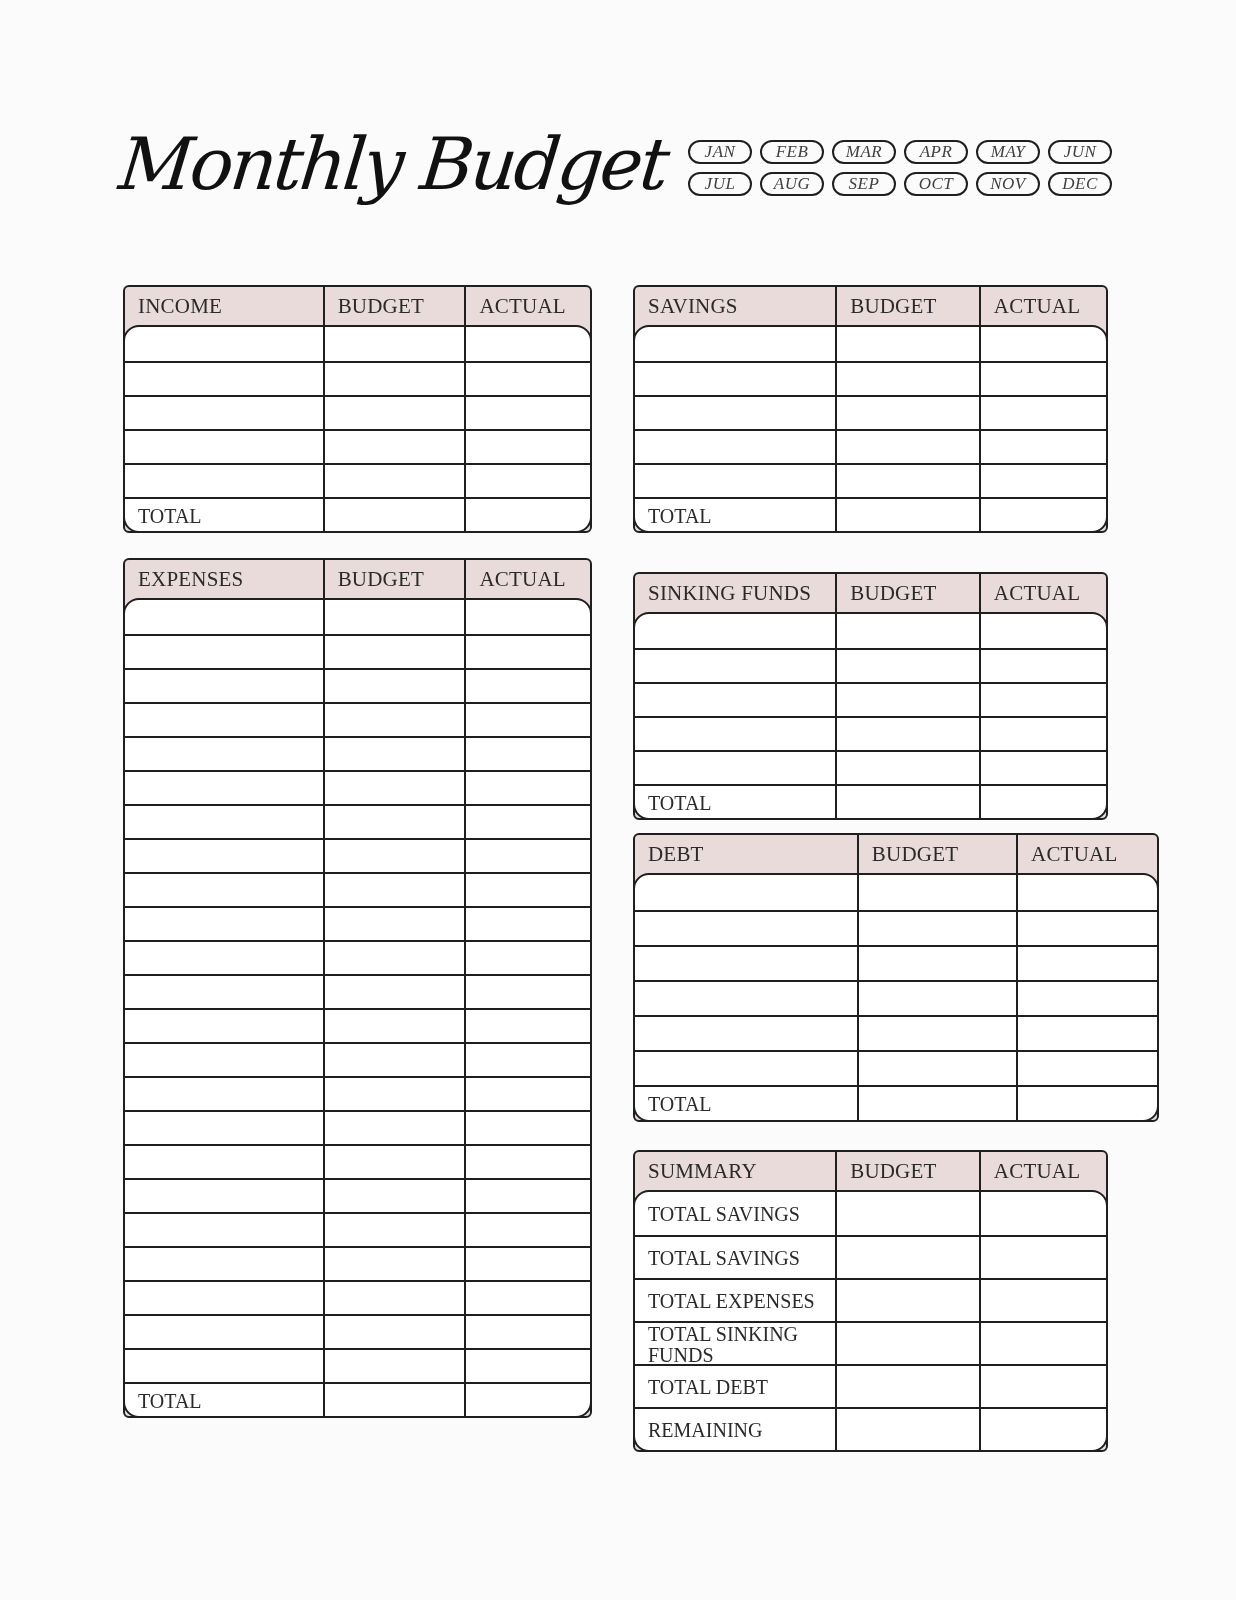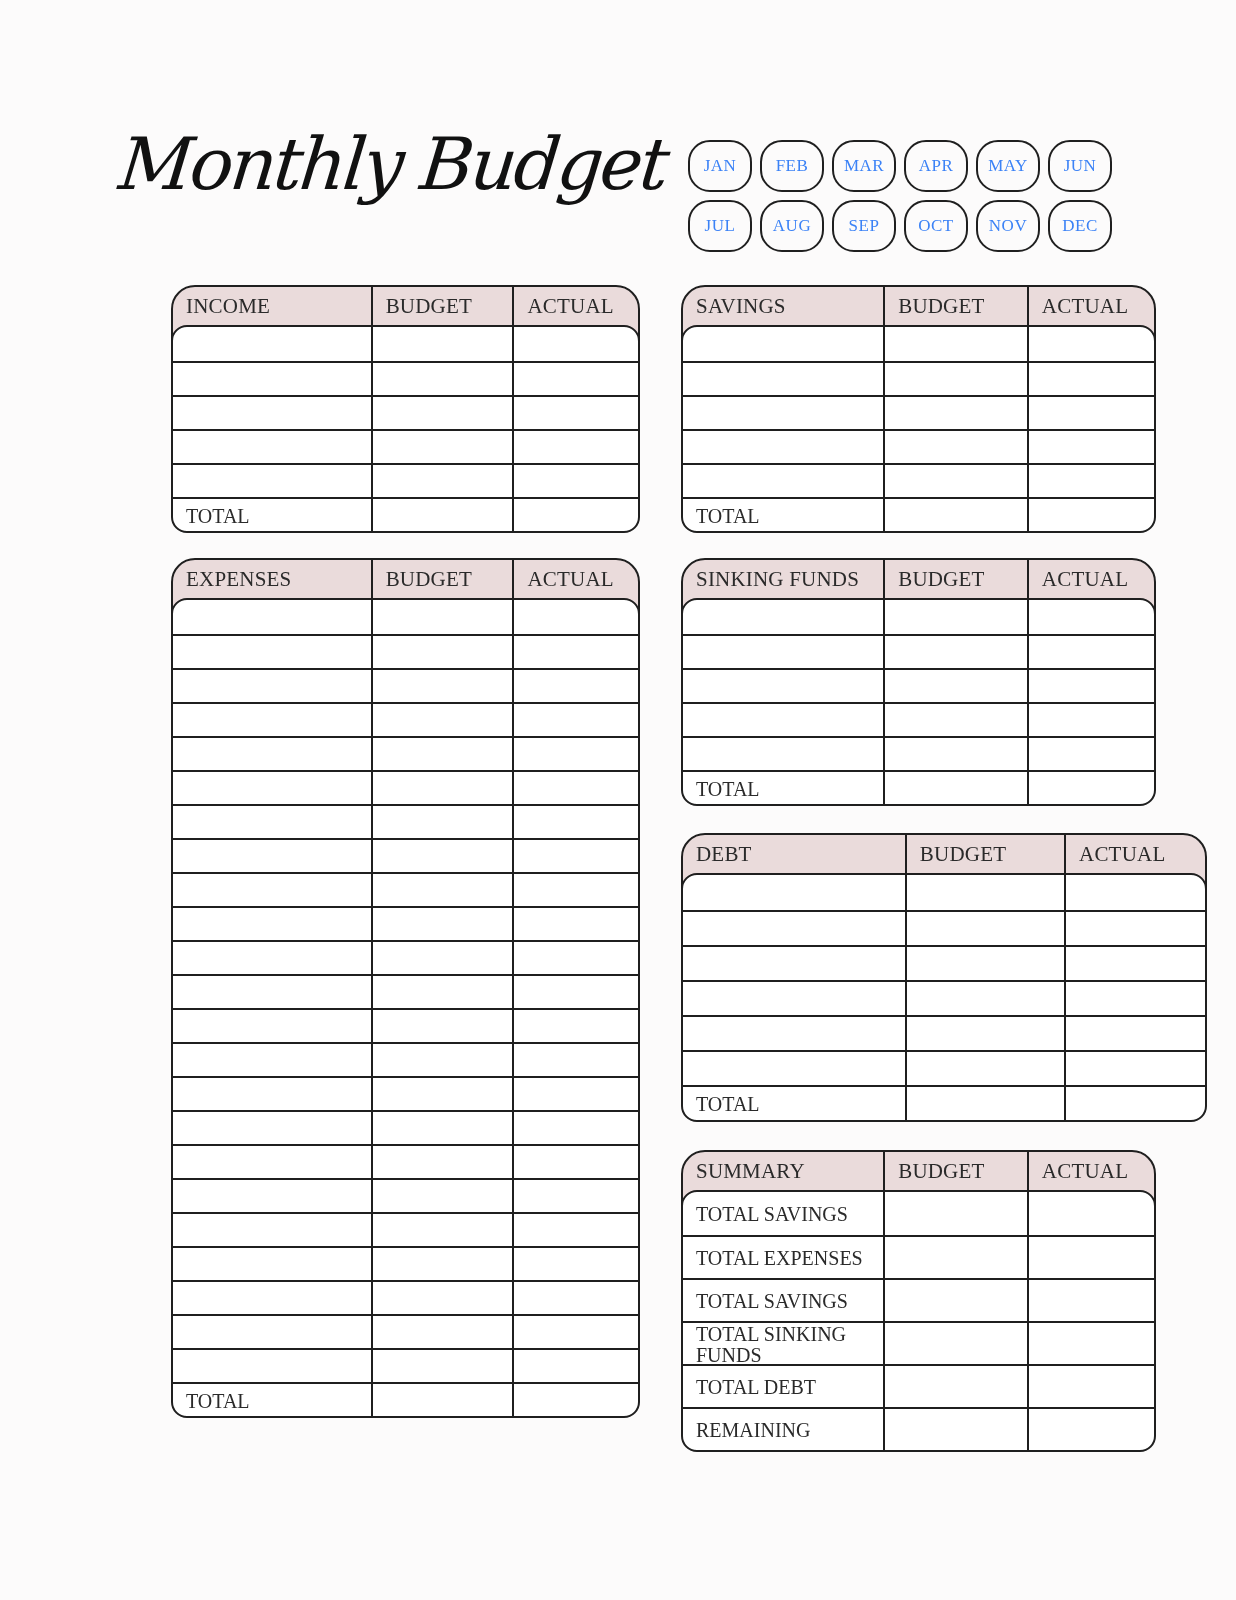--- a/index.html
+++ b/index.html
@@ -25,39 +25,39 @@
     font-size:72px;letter-spacing:-3px;color:#111;
     white-space:nowrap;
     transform:skewX(-6deg);
   }
   .months{
     position:absolute;left:688px;top:140px;
     display:grid;grid-template-columns:repeat(6,64px);
     column-gap:8px;row-gap:8px;
   }
   .pill{
-    width:64px;height:52px;
+    width:64px;height:24px;
     border:2px solid var(--line);
     border-radius:22px;
     display:flex;align-items:center;justify-content:center;
-    font-size:17px;letter-spacing:.5px;color:#3b82f6;
+    font-size:17px;letter-spacing:.5px;color:#404040;
     background:transparent;
+    font-style:italic;
   }
   
   .btable{
     position:absolute;
     background:var(--pink);
     border:2px solid var(--line);
-    border-radius:24px;
-    margin-left:48px;
+    border-radius:6px;
   }
   #t-income  {left:123px;top:285px;width:469px;}
   #t-expenses{left:123px;top:558px;width:469px;}
   #t-savings {left:633px;top:285px;width:475px;}
-  #t-sinking {left:633px;top:558px;width:475px;}
+  #t-sinking {left:633px;top:572px;width:475px;}
   #t-debt    {left:633px;top:833px;width:526px;}
   #t-summary {left:633px;top:1150px;width:475px;}
 
   .bt-head{display:flex;height:38px;align-items:stretch;}
   .hc{display:flex;align-items:center;padding-left:13px;font-size:21px;letter-spacing:.2px;color:#2a2a2a;}
   .c1{width:42.5%;}
   .c2{width:30.5%;}
   .c3{flex:1;}
   .hc.c2,.hc.c3{border-left:2px solid var(--line);font-family:Liberation Serif, serif;}
 
@@ -404,30 +404,30 @@
       <div class="hc c2">BUDGET</div>
       <div class="hc c3">ACTUAL</div>
     </div>
     <div class="bt-body">
         <div class="bt-row">
           <div class="cell c1 lbl">TOTAL SAVINGS</div>
           <div class="cell c2"></div>
           <div class="cell c3"></div>
         </div>
         <div class="bt-row">
+          <div class="cell c1 lbl">TOTAL SAVINGS</div>
+          <div class="cell c2"></div>
+          <div class="cell c3"></div>
+        </div>
+        <div class="bt-row">
           <div class="cell c1 lbl">TOTAL EXPENSES</div>
           <div class="cell c2"></div>
           <div class="cell c3"></div>
         </div>
         <div class="bt-row">
-          <div class="cell c1 lbl">TOTAL SAVINGS</div>
-          <div class="cell c2"></div>
-          <div class="cell c3"></div>
-        </div>
-        <div class="bt-row">
           <div class="cell c1 lbl">TOTAL SINKING FUNDS</div>
           <div class="cell c2"></div>
           <div class="cell c3"></div>
         </div>
         <div class="bt-row">
           <div class="cell c1 lbl">TOTAL DEBT</div>
           <div class="cell c2"></div>
           <div class="cell c3"></div>
         </div>
         <div class="bt-row">

